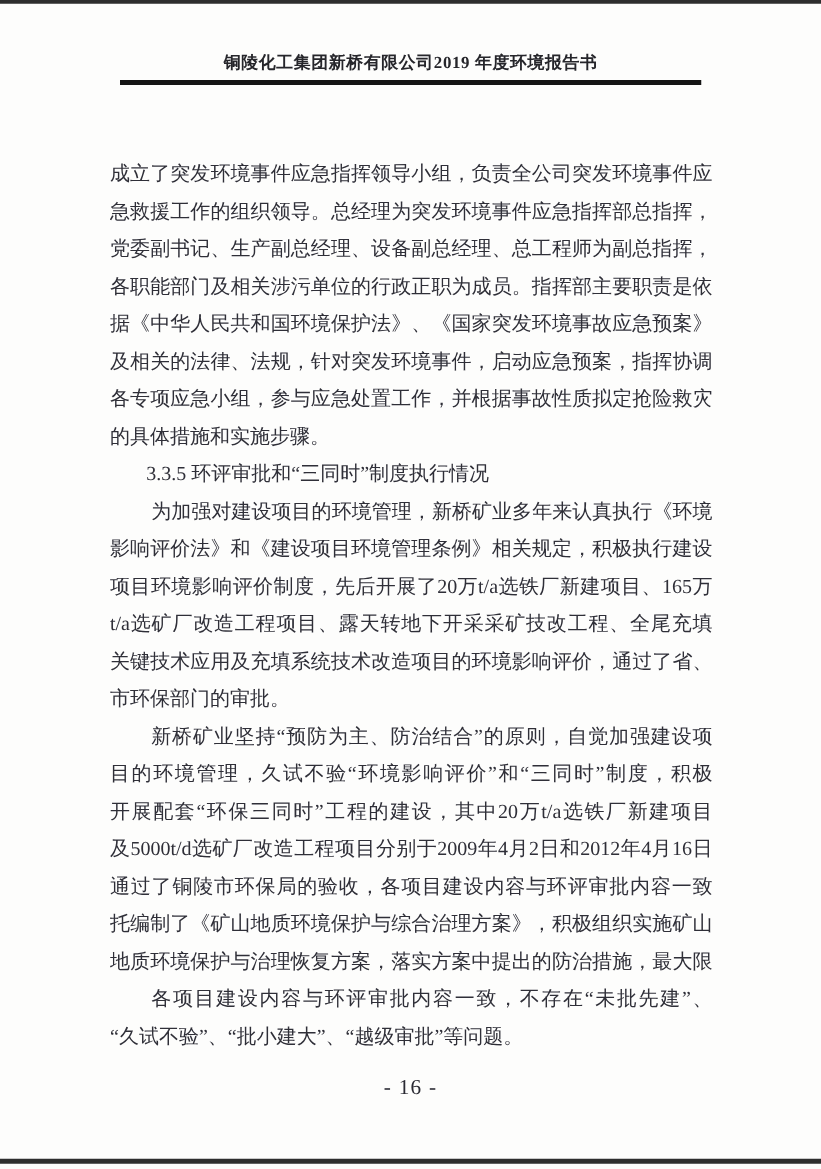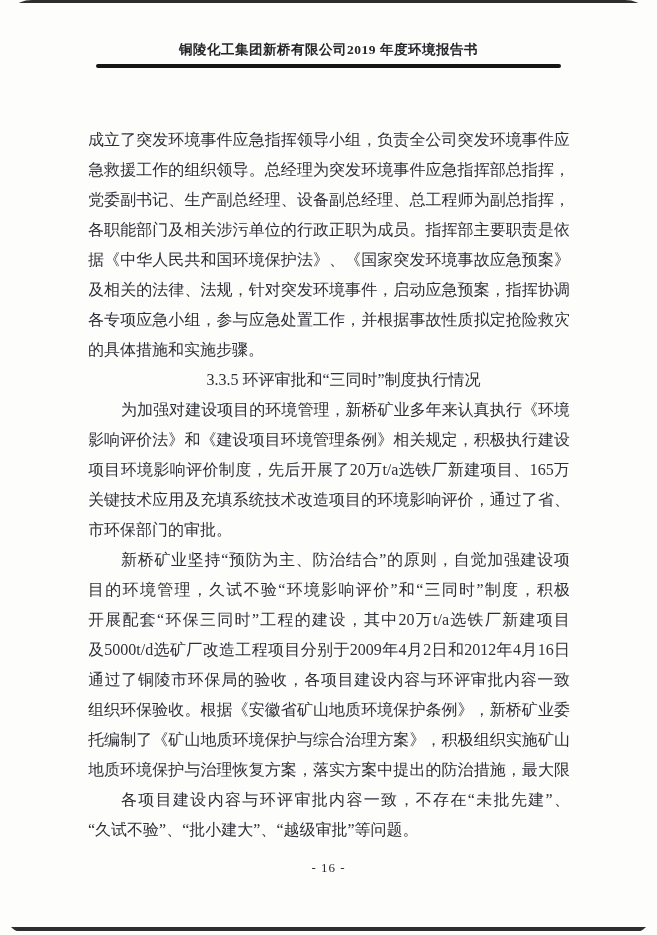--- a/index.html
+++ b/index.html
@@ -1,21 +1,21 @@
 <!DOCTYPE html>
 <html style="--text-color: #2f2f38; --rule-color: #151515; --edge-color: #2e2e2e; --bg-color: #fdfdfc;"><head>
 <meta charset="utf-8">
 <style>
   :root {
     --text-color: #2f2f38;
     --rule-color: #151515;
     --edge-color: #2e2e2e;
     --bg-color: #fdfdfc;
   }
-  * { margin: 0; padding: 0; box-sizing: border-box; border-radius: 32px; }
+  * { margin: 0; padding: 0; box-sizing: border-box; }
   html, body {
     width: 657px; height: 935px;
     background: var(--bg-color);
     font-family: "Liberation Serif", "DejaVu Serif", serif;
     overflow: hidden;
   }
   .page {
     position: relative;
     width: 657px; height: 935px;
     background: var(--bg-color);
@@ -59,29 +59,29 @@
     white-space: nowrap;
   }
   .pline.plast {
     text-align: right;
     text-align-last: left;
   }
   .pline.indent { text-indent: 33px; }
   .heading {
     height: 30px; line-height: 30px;
     text-indent: 29px;
-    text-align: center;
+    text-align: left;
     overflow: hidden;
     white-space: nowrap;
   }
   .page-number {
     position: absolute; top: 860px; left: 0;
     width: 100%; height: 18px;
     text-align: center;
-    font-size: 13px;
+    font-size: 17px;
     color: #2a2a33;
     letter-spacing: 1px;
   }
 </style>
 </head>
 <body>
 
 <div class="page">
   <div class="scan-edge-top"></div>
 
@@ -94,28 +94,28 @@
       <div class="pline">党委副书记、生产副总经理、设备副总经理、总工程师为副总指挥，</div>
       <div class="pline">各职能部门及相关涉污单位的行政正职为成员。指挥部主要职责是依</div>
       <div class="pline">据《中华人民共和国环境保护法》、《国家突发环境事故应急预案》</div>
       <div class="pline">及相关的法律、法规，针对突发环境事件，启动应急预案，指挥协调</div>
       <div class="pline">各专项应急小组，参与应急处置工作，并根据事故性质拟定抢险救灾</div>
       <div class="pline plast">的具体措施和实施步骤。</div>
       <div class="heading">3.3.5 环评审批和“三同时”制度执行情况</div>
       <div class="pline indent">为加强对建设项目的环境管理，新桥矿业多年来认真执行《环境</div>
       <div class="pline">影响评价法》和《建设项目环境管理条例》相关规定，积极执行建设</div>
       <div class="pline">项目环境影响评价制度，先后开展了20万t/a选铁厂新建项目、165万</div>
+      <div class="pline">t/a选矿厂改造工程项目、露天转地下开采采矿技改工程、全尾充填</div>
       <div class="pline">关键技术应用及充填系统技术改造项目的环境影响评价，通过了省、</div>
       <div class="pline plast">市环保部门的审批。</div>
       <div class="pline indent">新桥矿业坚持“预防为主、防治结合”的原则，自觉加强建设项</div>
       <div class="pline">目的环境管理，久试不验“环境影响评价”和“三同时”制度，积极</div>
       <div class="pline">开展配套“环保三同时”工程的建设，其中20万t/a选铁厂新建项目</div>
       <div class="pline">及5000t/d选矿厂改造工程项目分别于2009年4月2日和2012年4月16日</div>
       <div class="pline">通过了铜陵市环保局的验收，各项目建设内容与环评审批内容一致</div>
-      <div class="pline">组织环保验收。根据《安徽省矿山地质环境保护条例》，新桥矿业委</div>
       <div class="pline">托编制了《矿山地质环境保护与综合治理方案》，积极组织实施矿山</div>
       <div class="pline">地质环境保护与治理恢复方案，落实方案中提出的防治措施，最大限</div>
       <div class="pline indent">各项目建设内容与环评审批内容一致，不存在“未批先建”、</div>
       <div class="pline plast">“久试不验”、“批小建大”、“越级审批”等问题。</div>
     </main>
 
   <div class="page-number">- 16 -</div>
 
   <div class="scan-edge-bottom"></div>
 </div>

